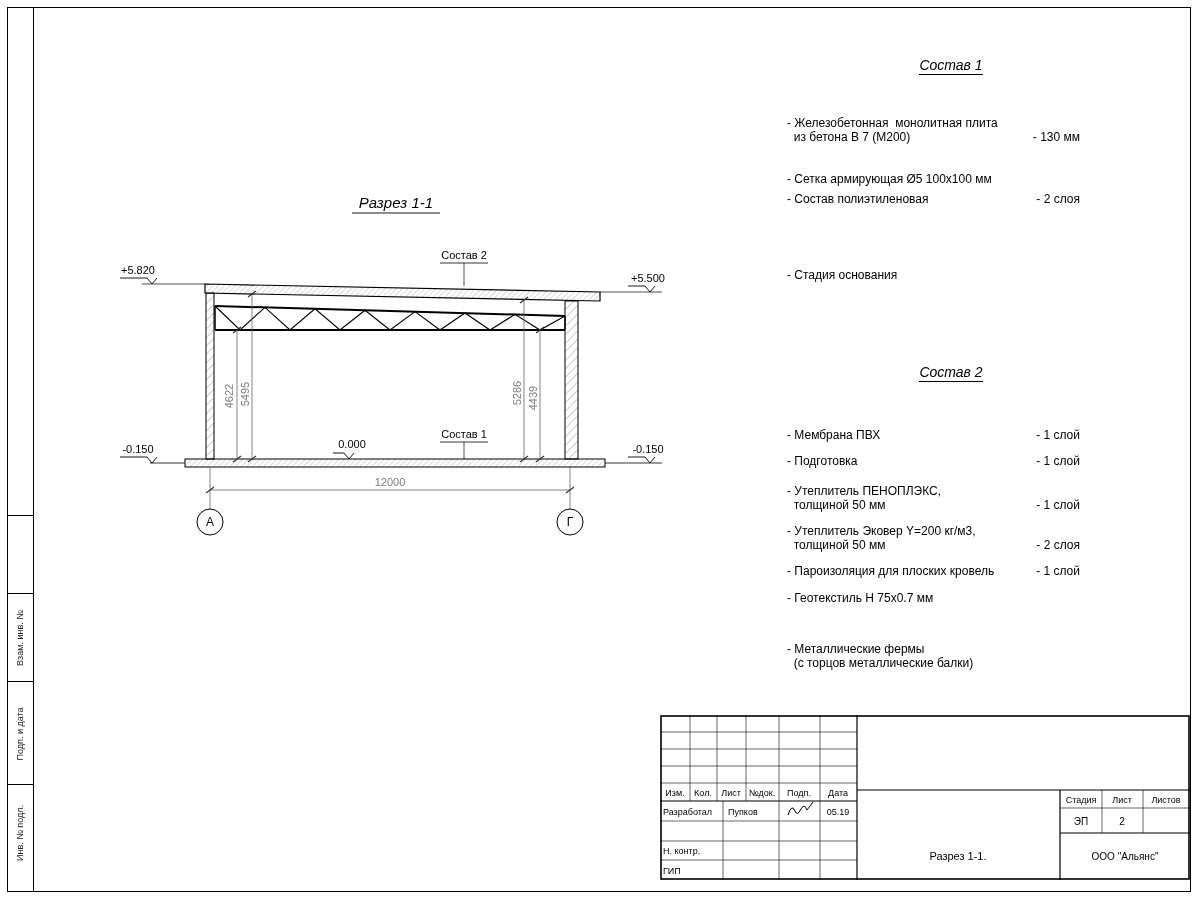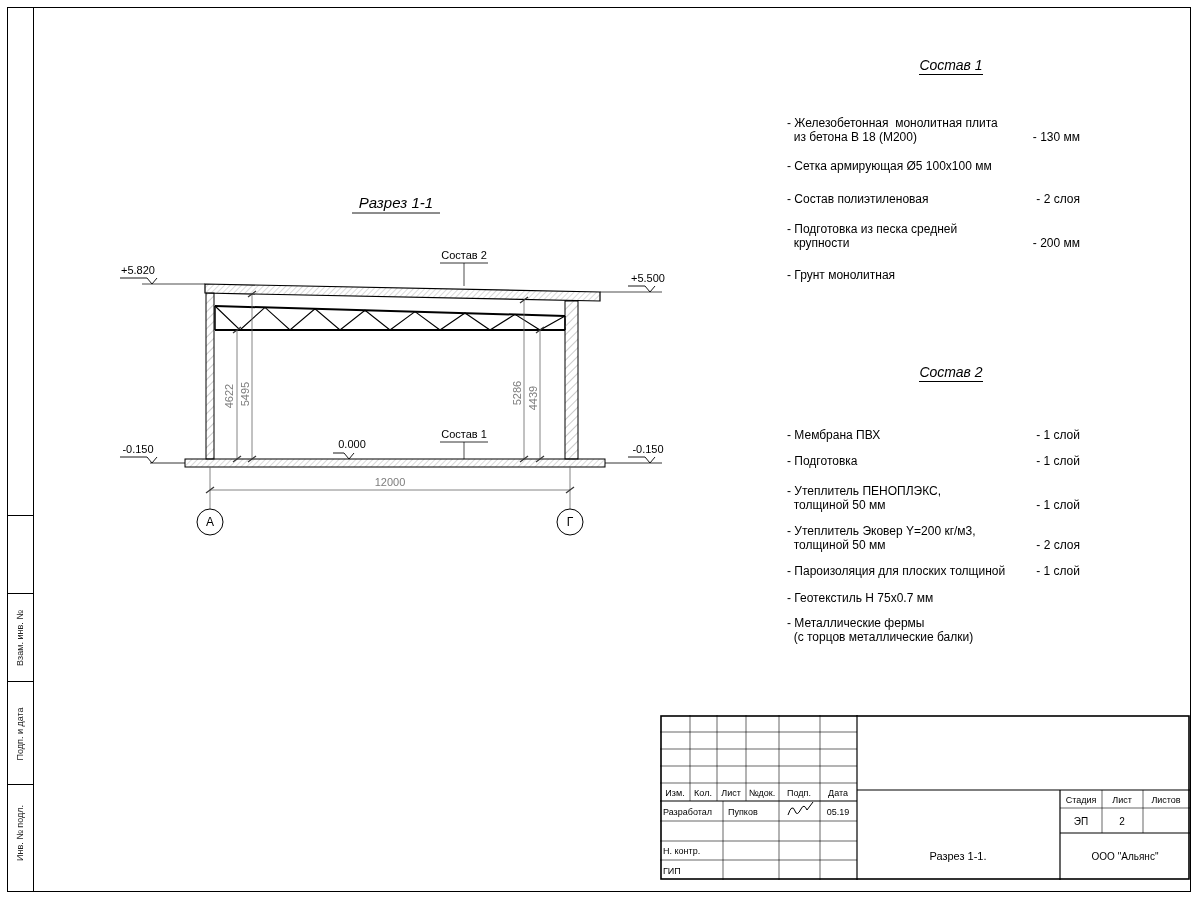--- a/index.html
+++ b/index.html
@@ -143,38 +143,33 @@
   <text x="210" y="526" text-anchor="middle" font-size="12">А</text>
   <circle cx="570" cy="522" r="13" fill="#fff" stroke="#000" stroke-width="1"></circle>
   <text x="570" y="526" text-anchor="middle" font-size="12">Г</text>
 </svg>
 
 <div id="rightcol">
   <div class="sec-title" style="top:58px"><span>Состав 1</span></div>
 
   <div class="layer-item" style="top:116px">
     <div class="layer-text">- Железобетонная  монолитная плита
-  из бетона В 18 (М200)</div>
+  из бетона В 7 (М200)</div>
     <div class="layer-value">- 130 мм</div>
   </div>
-  <div class="layer-item" style="top:159px">
+  <div class="layer-item" style="top:172px">
     <div class="layer-text">- Сетка армирующая Ø5 100х100 мм</div>
     <div class="layer-value"></div>
   </div>
   <div class="layer-item" style="top:192px">
     <div class="layer-text">- Состав полиэтиленовая</div>
     <div class="layer-value">- 2 слоя</div>
   </div>
-  <div class="layer-item" style="top:222px">
-    <div class="layer-text">- Подготовка из песка средней
-  крупности</div>
-    <div class="layer-value">- 200 мм</div>
-  </div>
   <div class="layer-item" style="top:268px">
-    <div class="layer-text">- Грунт монолитная</div>
+    <div class="layer-text">- Стадия основания</div>
     <div class="layer-value"></div>
   </div>
 
   <div class="sec-title" style="top:365px"><span>Состав 2</span></div>
 
   <div class="layer-item" style="top:428px">
     <div class="layer-text">- Мембрана ПВХ</div>
     <div class="layer-value">- 1 слой</div>
   </div>
   <div class="layer-item" style="top:454px">
@@ -185,28 +180,28 @@
     <div class="layer-text">- Утеплитель ПЕНОПЛЭКС,
   толщиной 50 мм</div>
     <div class="layer-value">- 1 слой</div>
   </div>
   <div class="layer-item" style="top:524px">
     <div class="layer-text">- Утеплитель Эковер Y=200 кг/м3,
   толщиной 50 мм</div>
     <div class="layer-value">- 2 слоя</div>
   </div>
   <div class="layer-item" style="top:564px">
-    <div class="layer-text">- Пароизоляция для плоских толщиной</div>
+    <div class="layer-text">- Пароизоляция для плоских кровель</div>
     <div class="layer-value">- 1 слой</div>
   </div>
   <div class="layer-item" style="top:591px">
     <div class="layer-text">- Геотекстиль Н 75х0.7 мм</div>
     <div class="layer-value"></div>
   </div>
-  <div class="layer-item" style="top:616px">
+  <div class="layer-item" style="top:642px">
     <div class="layer-text">- Металлические фермы
   (с торцов металлические балки)</div>
     <div class="layer-value"></div>
   </div>
 </div>
 
 <svg width="530" height="165" viewBox="0 0 530 165" style="position:absolute;left:660px;top:715px">
   <rect x="1" y="1" width="528" height="163" fill="none" stroke="#000" stroke-width="1.6"></rect>
   <g stroke="#000" stroke-width="1.2">
     <line x1="197" y1="0" x2="197" y2="165"></line>

